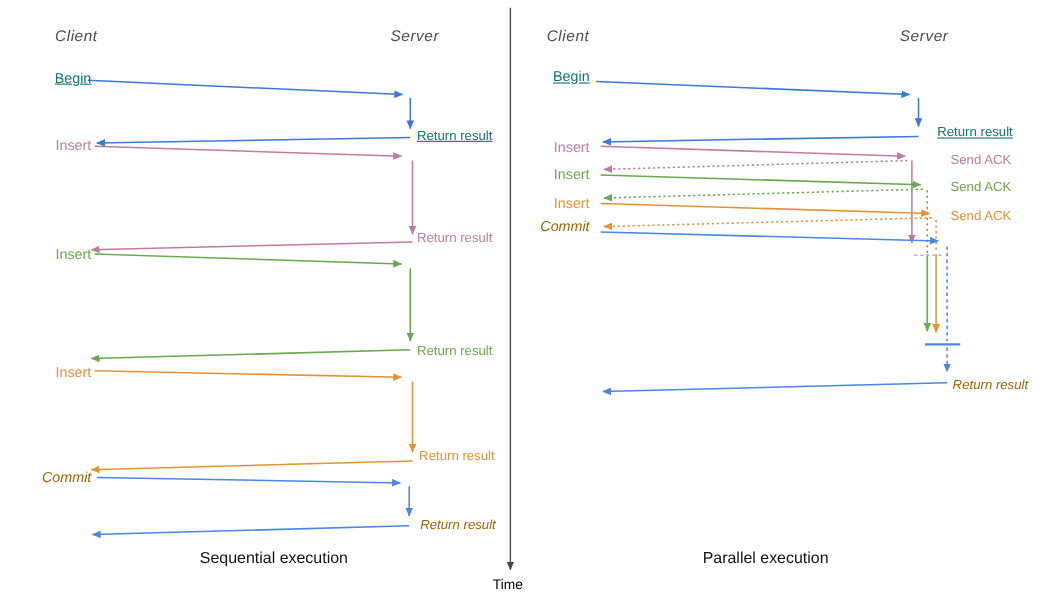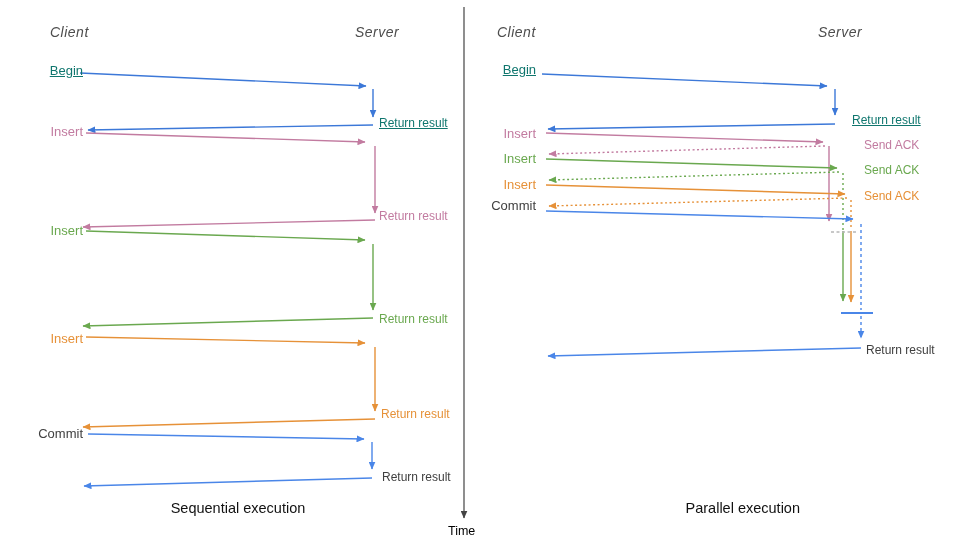--- a/index.html
+++ b/index.html
@@ -9,21 +9,21 @@
     padding-left:48px;
   }
   #wires{position:absolute;left:0;top:0;width:960px;height:540px;}
   .lbl{position:absolute;white-space:nowrap;line-height:1.1;}
   .hdr{font-style:italic;font-size:14px;color:#4d4d4d;letter-spacing:.5px;}
   .op{font-size:13px;text-align:right;width:75px;}
   .res{font-size:12px;}
   .cap{font-size:14.5px;color:#111;text-align:center;width:180px;}
   .time{font-size:12.5px;color:#000;}
   .c-blue1{color:#0f766e;text-decoration:underline;}
-  .c-blue2{color:#404040;}
+  .c-blue2{color:#a16207;font-style:italic;}
   .c-pink{color:#c27ba0;}
   .c-green{color:#6aa84f;}
   .c-orange{color:#e69138;}
 </style>
 </head>
 <body>
 
 <div id="stage">
 
   <svg id="wires" viewBox="0 0 960 540" xmlns="http://www.w3.org/2000/svg">
@@ -134,17 +134,17 @@
   <span class="lbl op c-green" style="left:461px;top:152px;">Insert</span>
   <span class="lbl op c-orange" style="left:461px;top:178px;">Insert</span>
   <span class="lbl op c-blue2" style="left:461px;top:199px;">Commit</span>
 
   <span class="lbl res c-blue1" style="left:852px;top:114px;">Return result</span>
   <span class="lbl res c-pink" style="left:864px;top:139px;">Send ACK</span>
   <span class="lbl res c-green" style="left:864px;top:164px;">Send ACK</span>
   <span class="lbl res c-orange" style="left:864px;top:190px;">Send ACK</span>
   <span class="lbl res c-blue2" style="left:866px;top:344px;">Return result</span>
 
-  <span class="lbl cap" style="left:148px;top:501px;">Sequential execution</span>
-  <span class="lbl cap" style="left:620px;top:501px;text-align:right;">Parallel execution</span>
+  <span class="lbl cap" style="left:159px;top:501px;">Sequential execution</span>
+  <span class="lbl cap" style="left:606px;top:501px;">Parallel execution</span>
   <span class="lbl time" style="left:448px;top:525px;text-align:center;">Time</span>
 
 </div>
 
 </body></html>

